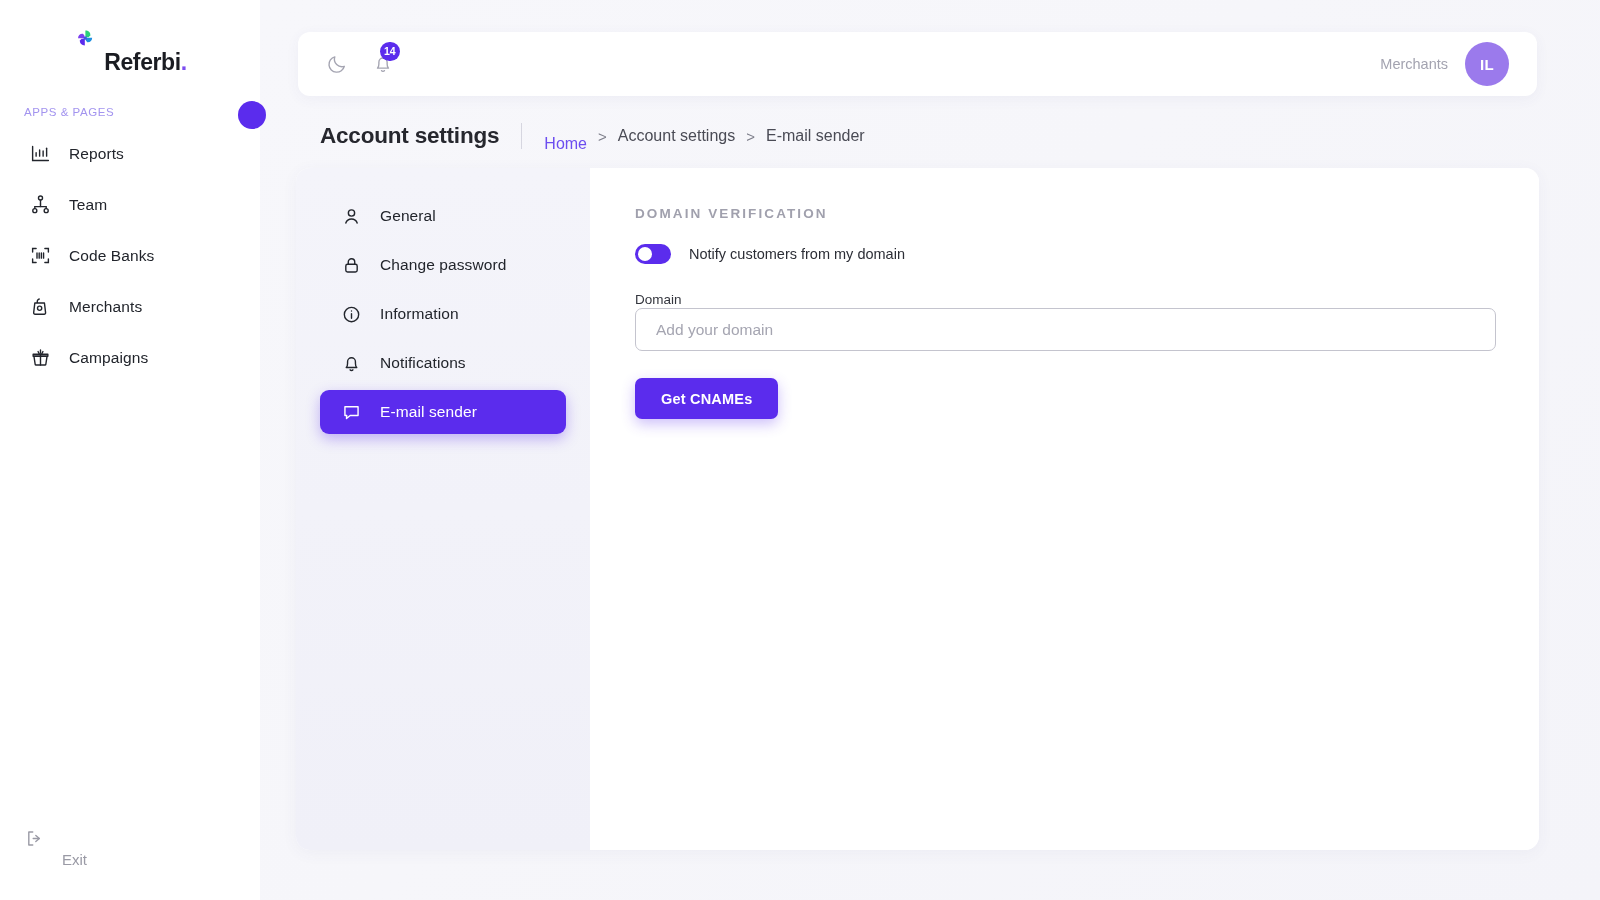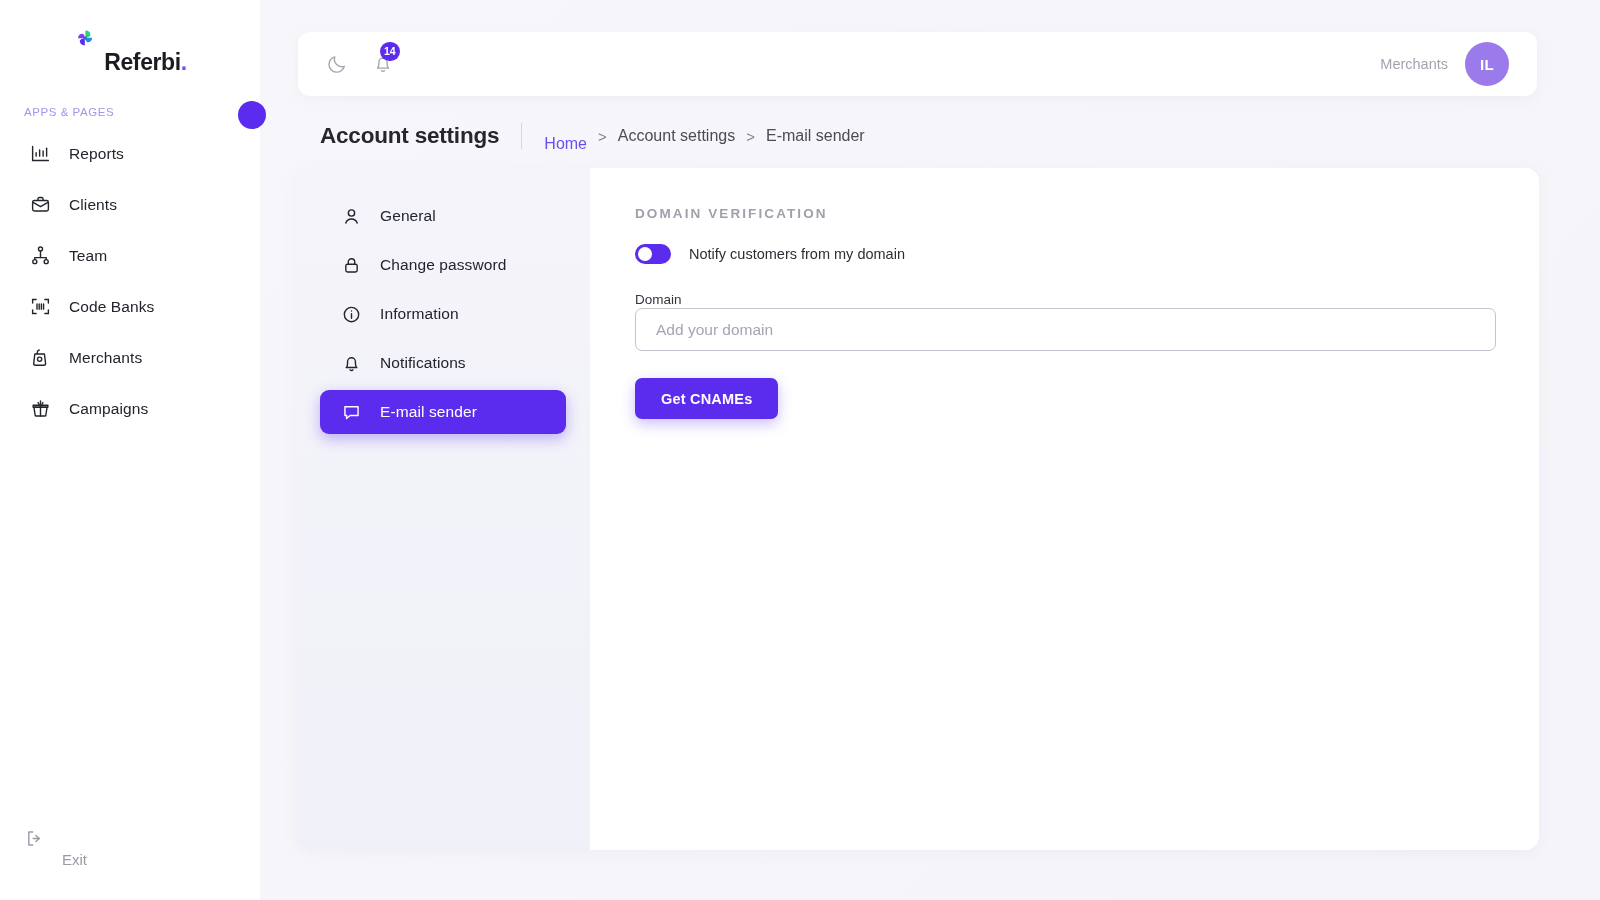--- a/index.html
+++ b/index.html
@@ -277,30 +277,20 @@
             <path d="M3 4v16h18"></path>
               <path d="M7 15v-4"></path>
               <path d="M11 15V8"></path>
               <path d="M15 15v-6"></path>
               <path d="M19 15v-9"></path>
           </svg>
         </span>
         <span class="nav-label">Reports</span>
       </div>
 
-      <div class="nav-item">
-        <span class="nav-icon">
-          <svg viewBox="0 0 24 24" fill="none" stroke="currentColor" stroke-width="1.6" stroke-linejoin="round">
-            <rect x="3" y="7.5" width="18" height="12" rx="2"></rect>
-            <path d="M9 7.5V6a2 2 0 0 1 2-2h2a2 2 0 0 1 2 2v1.5"></path>
-            <path d="M3.5 9.5 12 14.5 20.5 9.5"></path>
-          </svg>
-        </span>
-        <span class="nav-label">Clients</span>
-      </div>
 
       <div class="nav-item">
         <span class="nav-icon">
           <svg viewBox="0 0 24 24" fill="none" stroke="currentColor" stroke-width="1.6" stroke-linecap="round">
             <circle cx="12" cy="4.6" r="2.3"></circle>
               <circle cx="5.5" cy="19" r="2.3"></circle>
               <circle cx="18.5" cy="19" r="2.3"></circle>
             <path d="M12 7v4.5"></path>
               <path d="M5.5 16.7v-2.3h13v2.3"></path>
               <path d="M12 11.5v2.9"></path>

